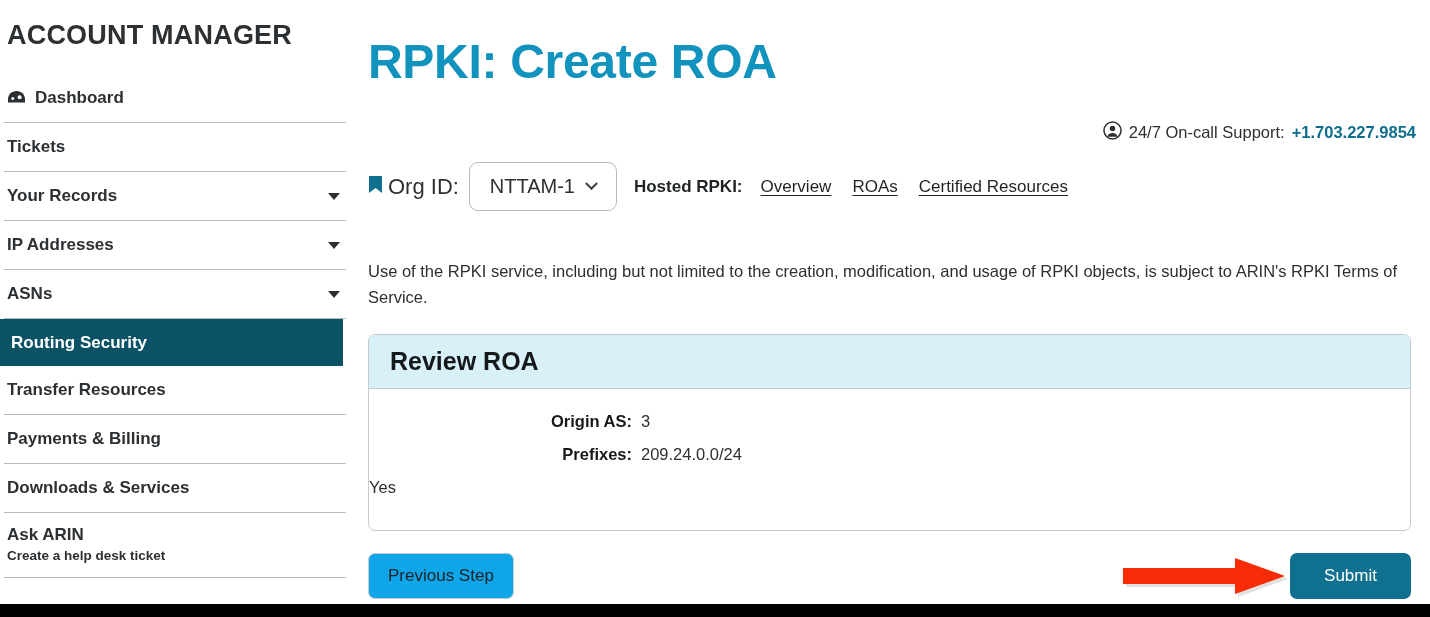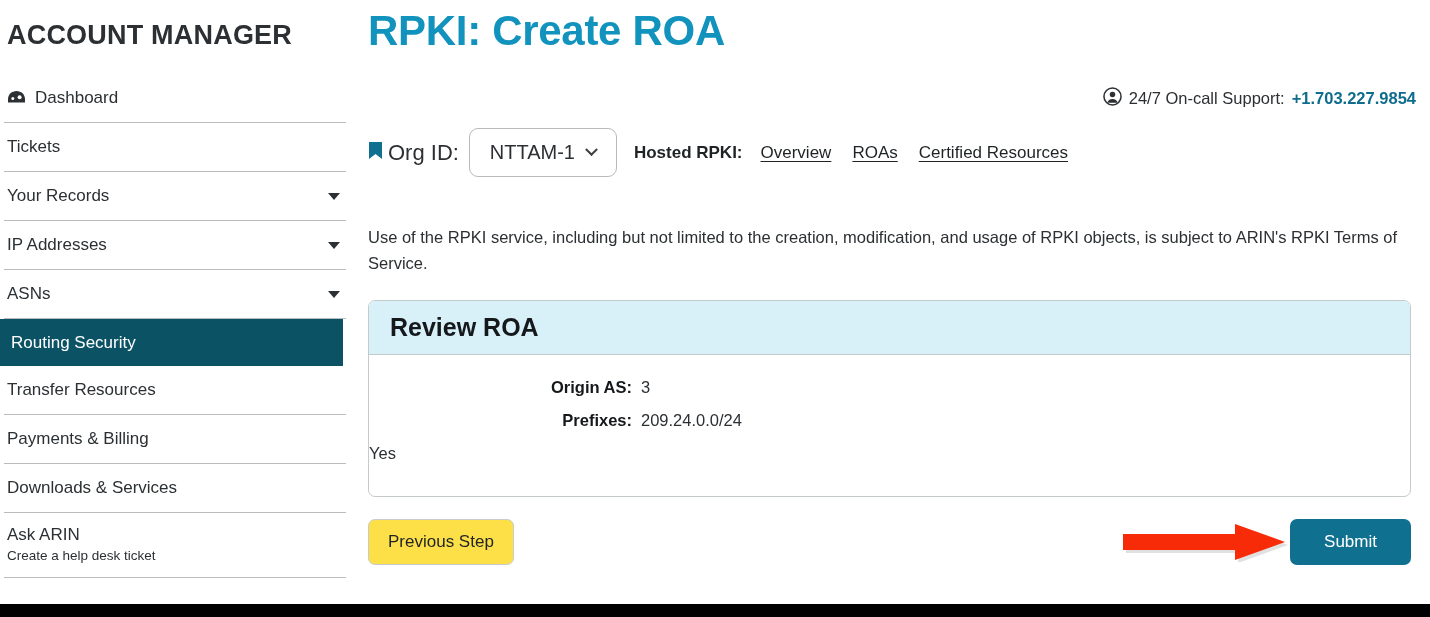--- a/index.html
+++ b/index.html
@@ -29,20 +29,21 @@
   .sidebar-title {
     font-size: 27px;
     font-weight: 700;
     letter-spacing: 0.2px;
     color: #2c3033;
     padding: 18px 0 4px 3px;
     line-height: 1.3;
   }
   .nav {
     margin-top: 17px;
+    font-weight: bold;
   }
   .nav-item {
     position: relative;
     display: flex;
     align-items: center;
     height: 49px;
     padding: 0 6px 0 3px;
     border-bottom: 1px solid #b9bcbe;
     font-size: 17px;
     color: #2c3033;
@@ -88,25 +89,25 @@
   .nav-two-line .t2 { font-size: 13.5px; color: #2c3033; line-height: 1.4; }
 
   
   .main {
     position: absolute;
     left: 368px; top: 0;
     width: 1048px;
     height: 604px;
   }
   .page-title {
-    font-size: 42px;
+    font-size: 48px;
     font-weight: 700;
     color: #1193bd;
     letter-spacing: -0.3px;
-    padding-top: 7px;
+    padding-top: 34px;
     line-height: 1.15;
   }
   .support-row {
     display: flex;
     align-items: center;
     justify-content: flex-end;
     gap: 7px;
     margin-top: 32px;
     font-size: 16.5px;
     color: #2c3033;
@@ -212,21 +213,21 @@
     width: 1043px;
     height: 46px;
   }
   .btn-prev {
     position: absolute;
     left: 0; top: 0;
     height: 46px;
     padding: 0 19px;
     border: 1px solid #c7cbce;
     border-radius: 7px;
-    background: #fde047;
+    background: #0ea5e9;
     font-family: "Liberation Sans", sans-serif;
     font-size: 17px;
     color: #1f2325;
     cursor: pointer;
   }
   .btn-submit {
     position: absolute;
     right: 0; top: 0;
     height: 46px;
     padding: 0 34px;

